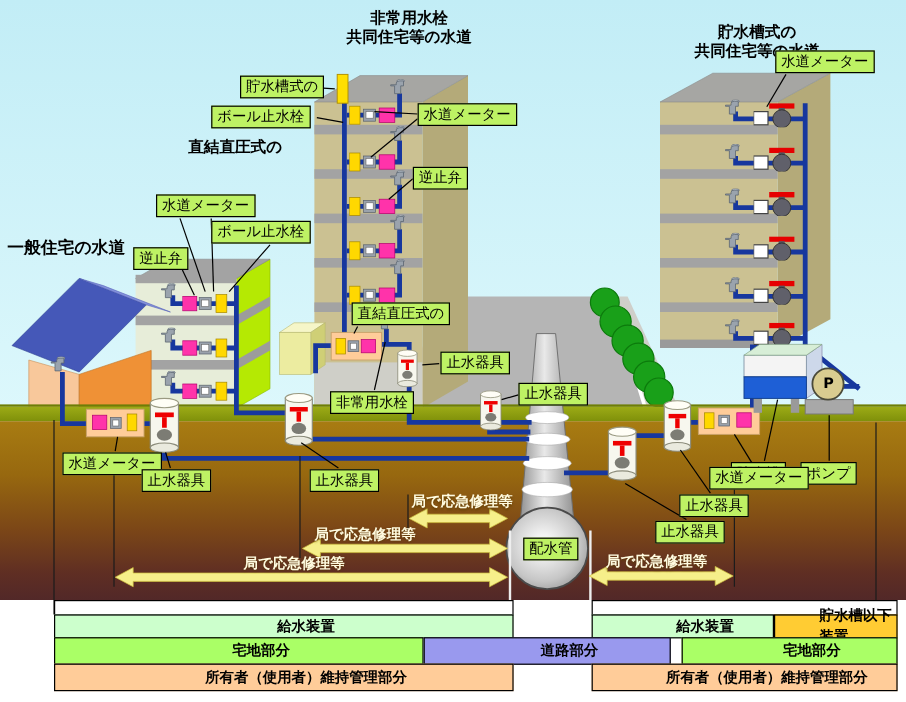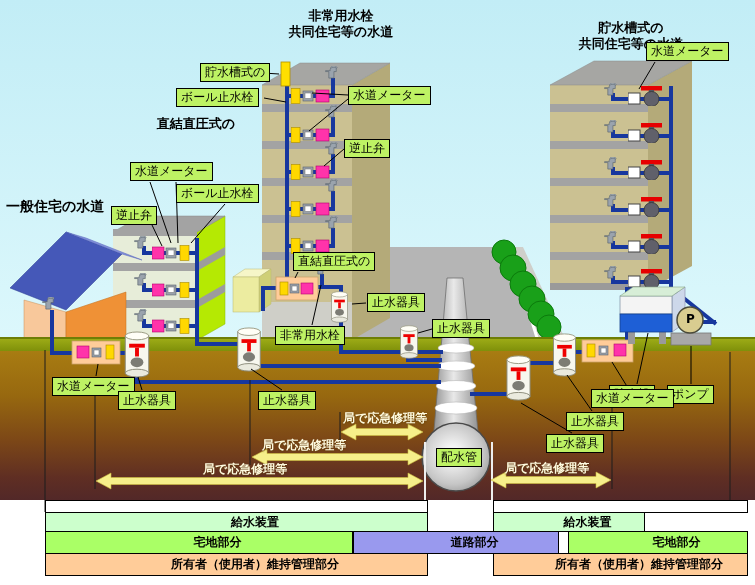--- a/index.html
+++ b/index.html
@@ -358,20 +358,21 @@
 <div class="atx" style="left:343px;top:410px">局で応急修理等</div>
 <div class="atx" style="left:262px;top:437px">局で応急修理等</div>
 <div class="atx" style="left:203px;top:461px">局で応急修理等</div>
 <div class="atx" style="left:505px;top:460px">局で応急修理等</div>
 
 <div class="tc" style="left:45px;top:500px;width:383px;height:13px;background:#fff"></div>
 <div class="tc" style="left:493px;top:500px;width:255px;height:13px;background:#fff"></div>
 
 <div class="tc" style="left:45px;top:512px;width:383px;height:20px;background:#ccffcc">給水装置</div>
 <div class="tc" style="left:493px;top:512px;width:152px;height:20px;background:#ccffcc">給水装置</div>
+<div class="tc" style="left:645px;top:512px;width:103px;height:20px;background:#ffcc33">貯水槽以下装置</div>
 
 <div class="tc" style="left:45px;top:531px;width:308px;height:23px;background:#aaff66">宅地部分</div>
 <div class="tc" style="left:353px;top:531px;width:206px;height:23px;background:#9999ee">道路部分</div>
 <div class="tc" style="left:568px;top:531px;width:180px;height:23px;background:#aaff66">宅地部分</div>
 
 <div class="tc" style="left:45px;top:553px;width:383px;height:23px;background:#ffcc99">所有者（使用者）維持管理部分</div>
 <div class="tc" style="left:493px;top:553px;width:255px;height:23px;background:#ffcc99">所有者（使用者）維持管理部分</div>
 
 </div>
 

